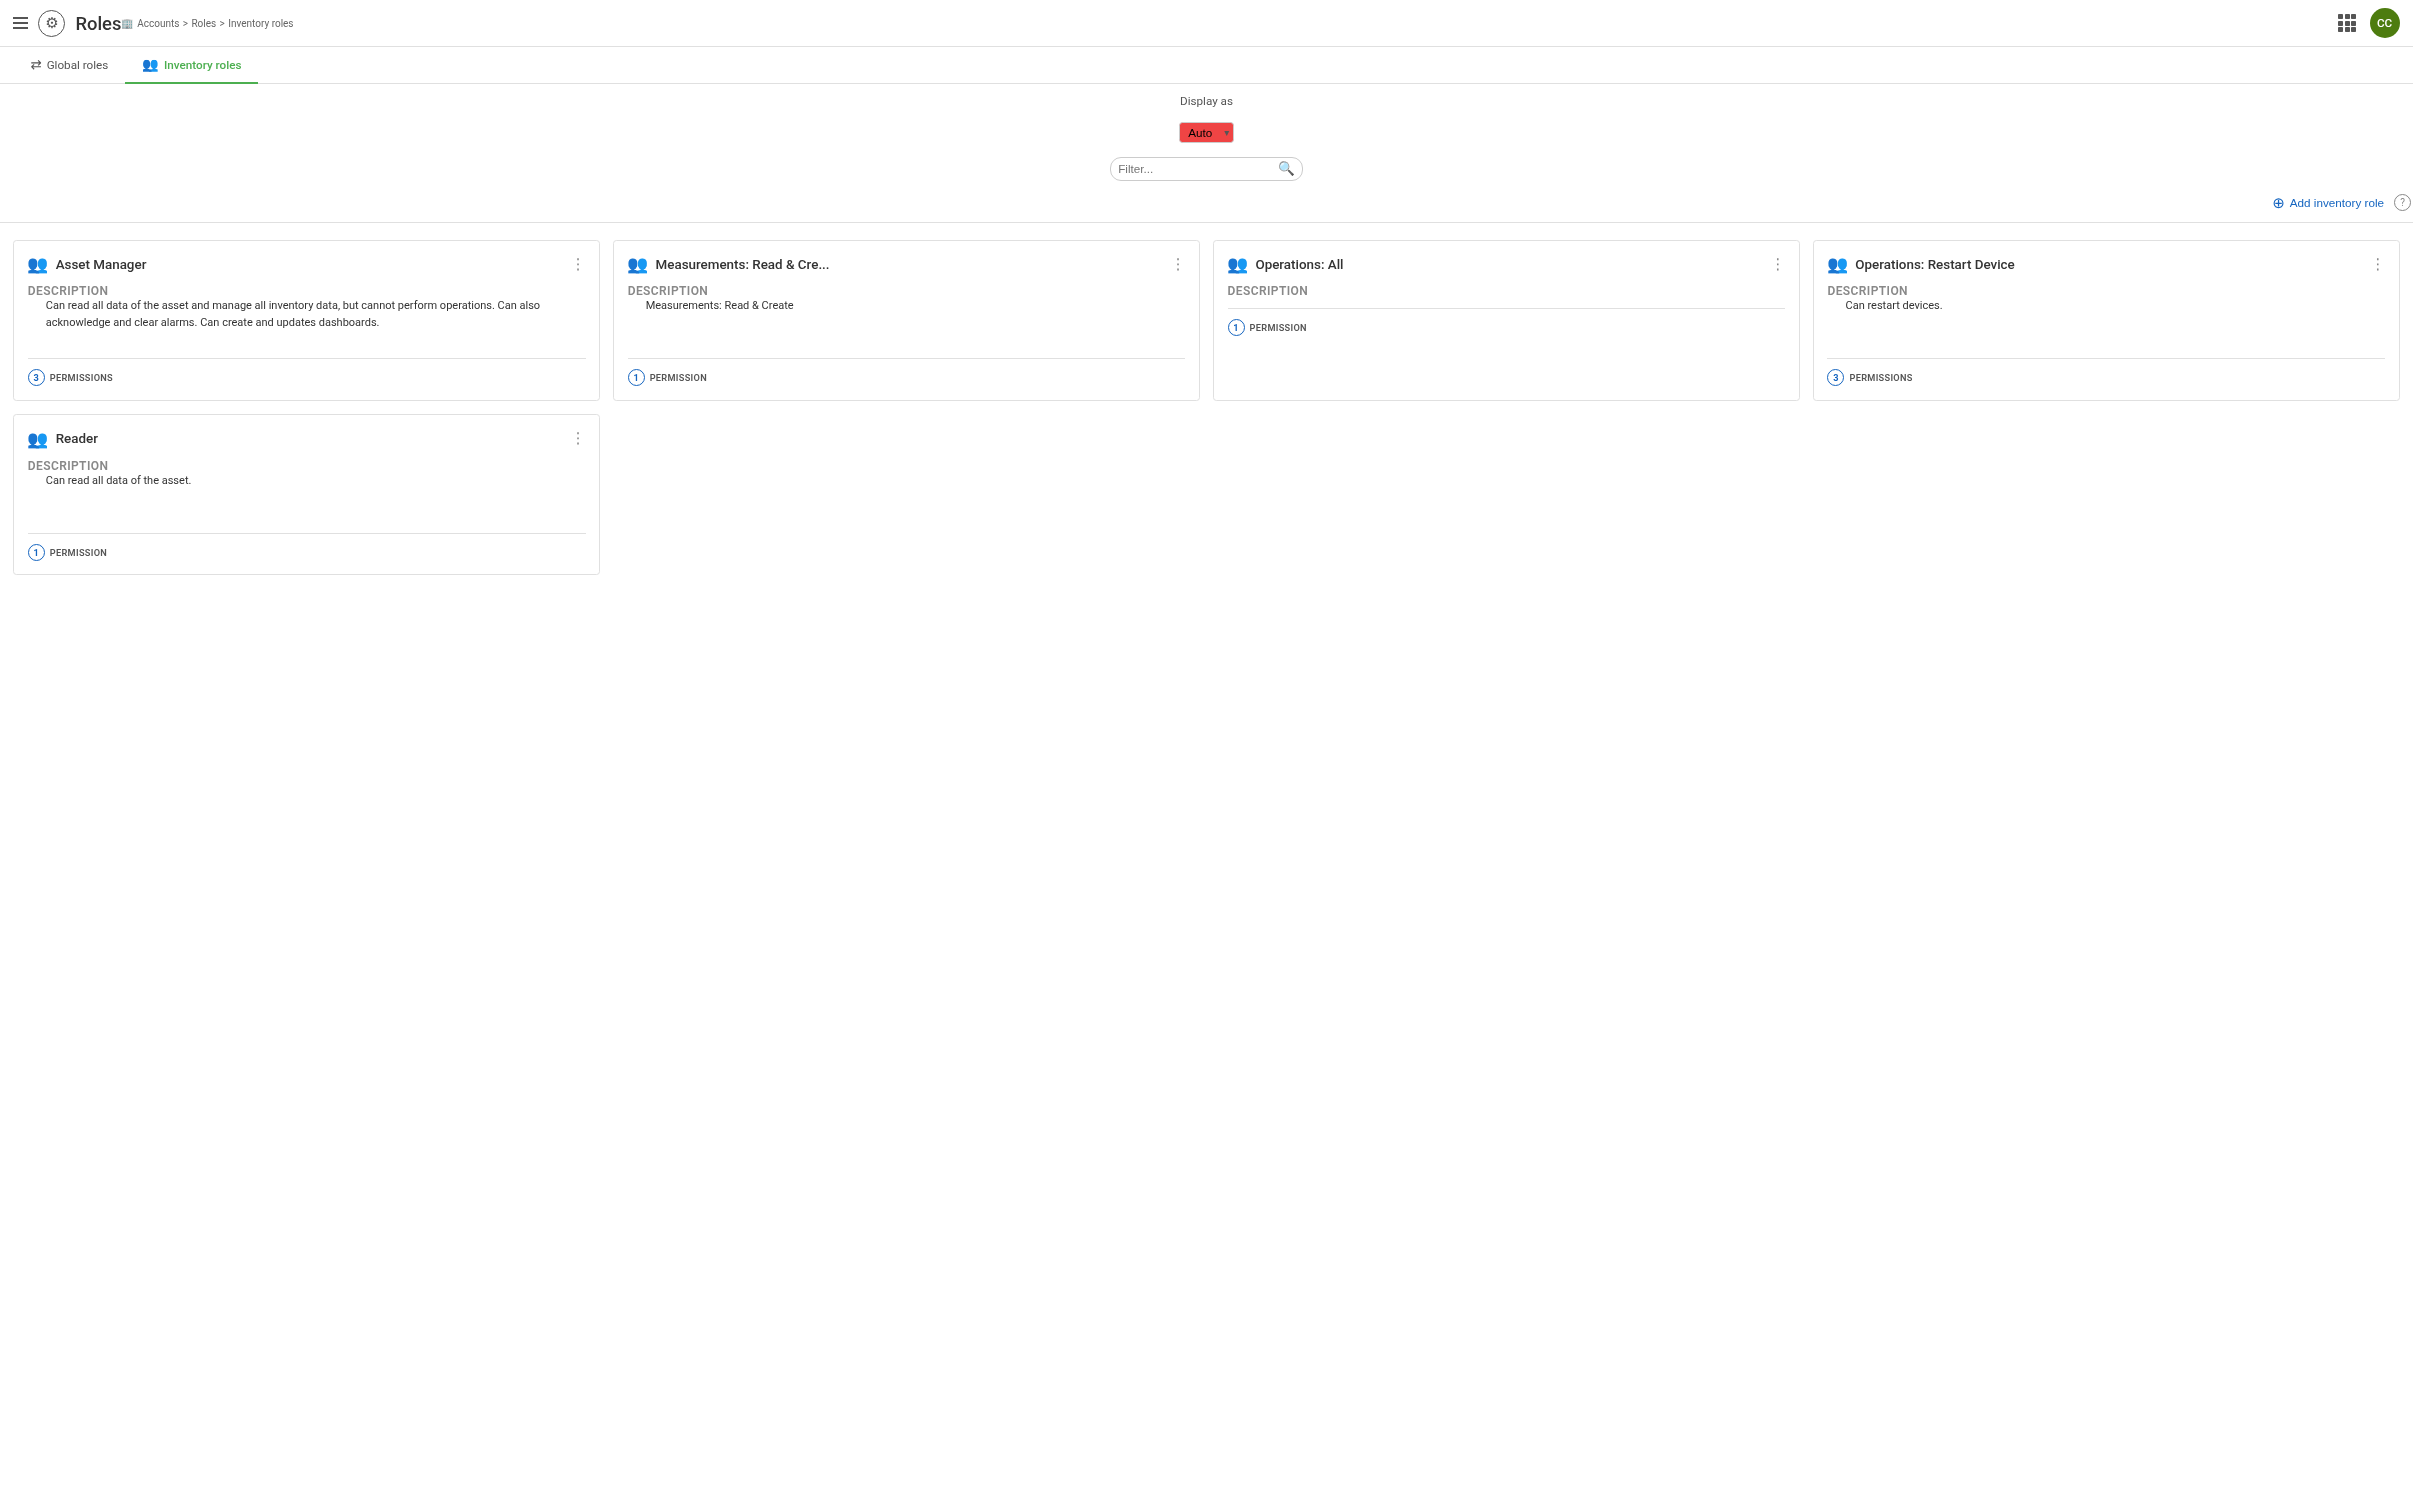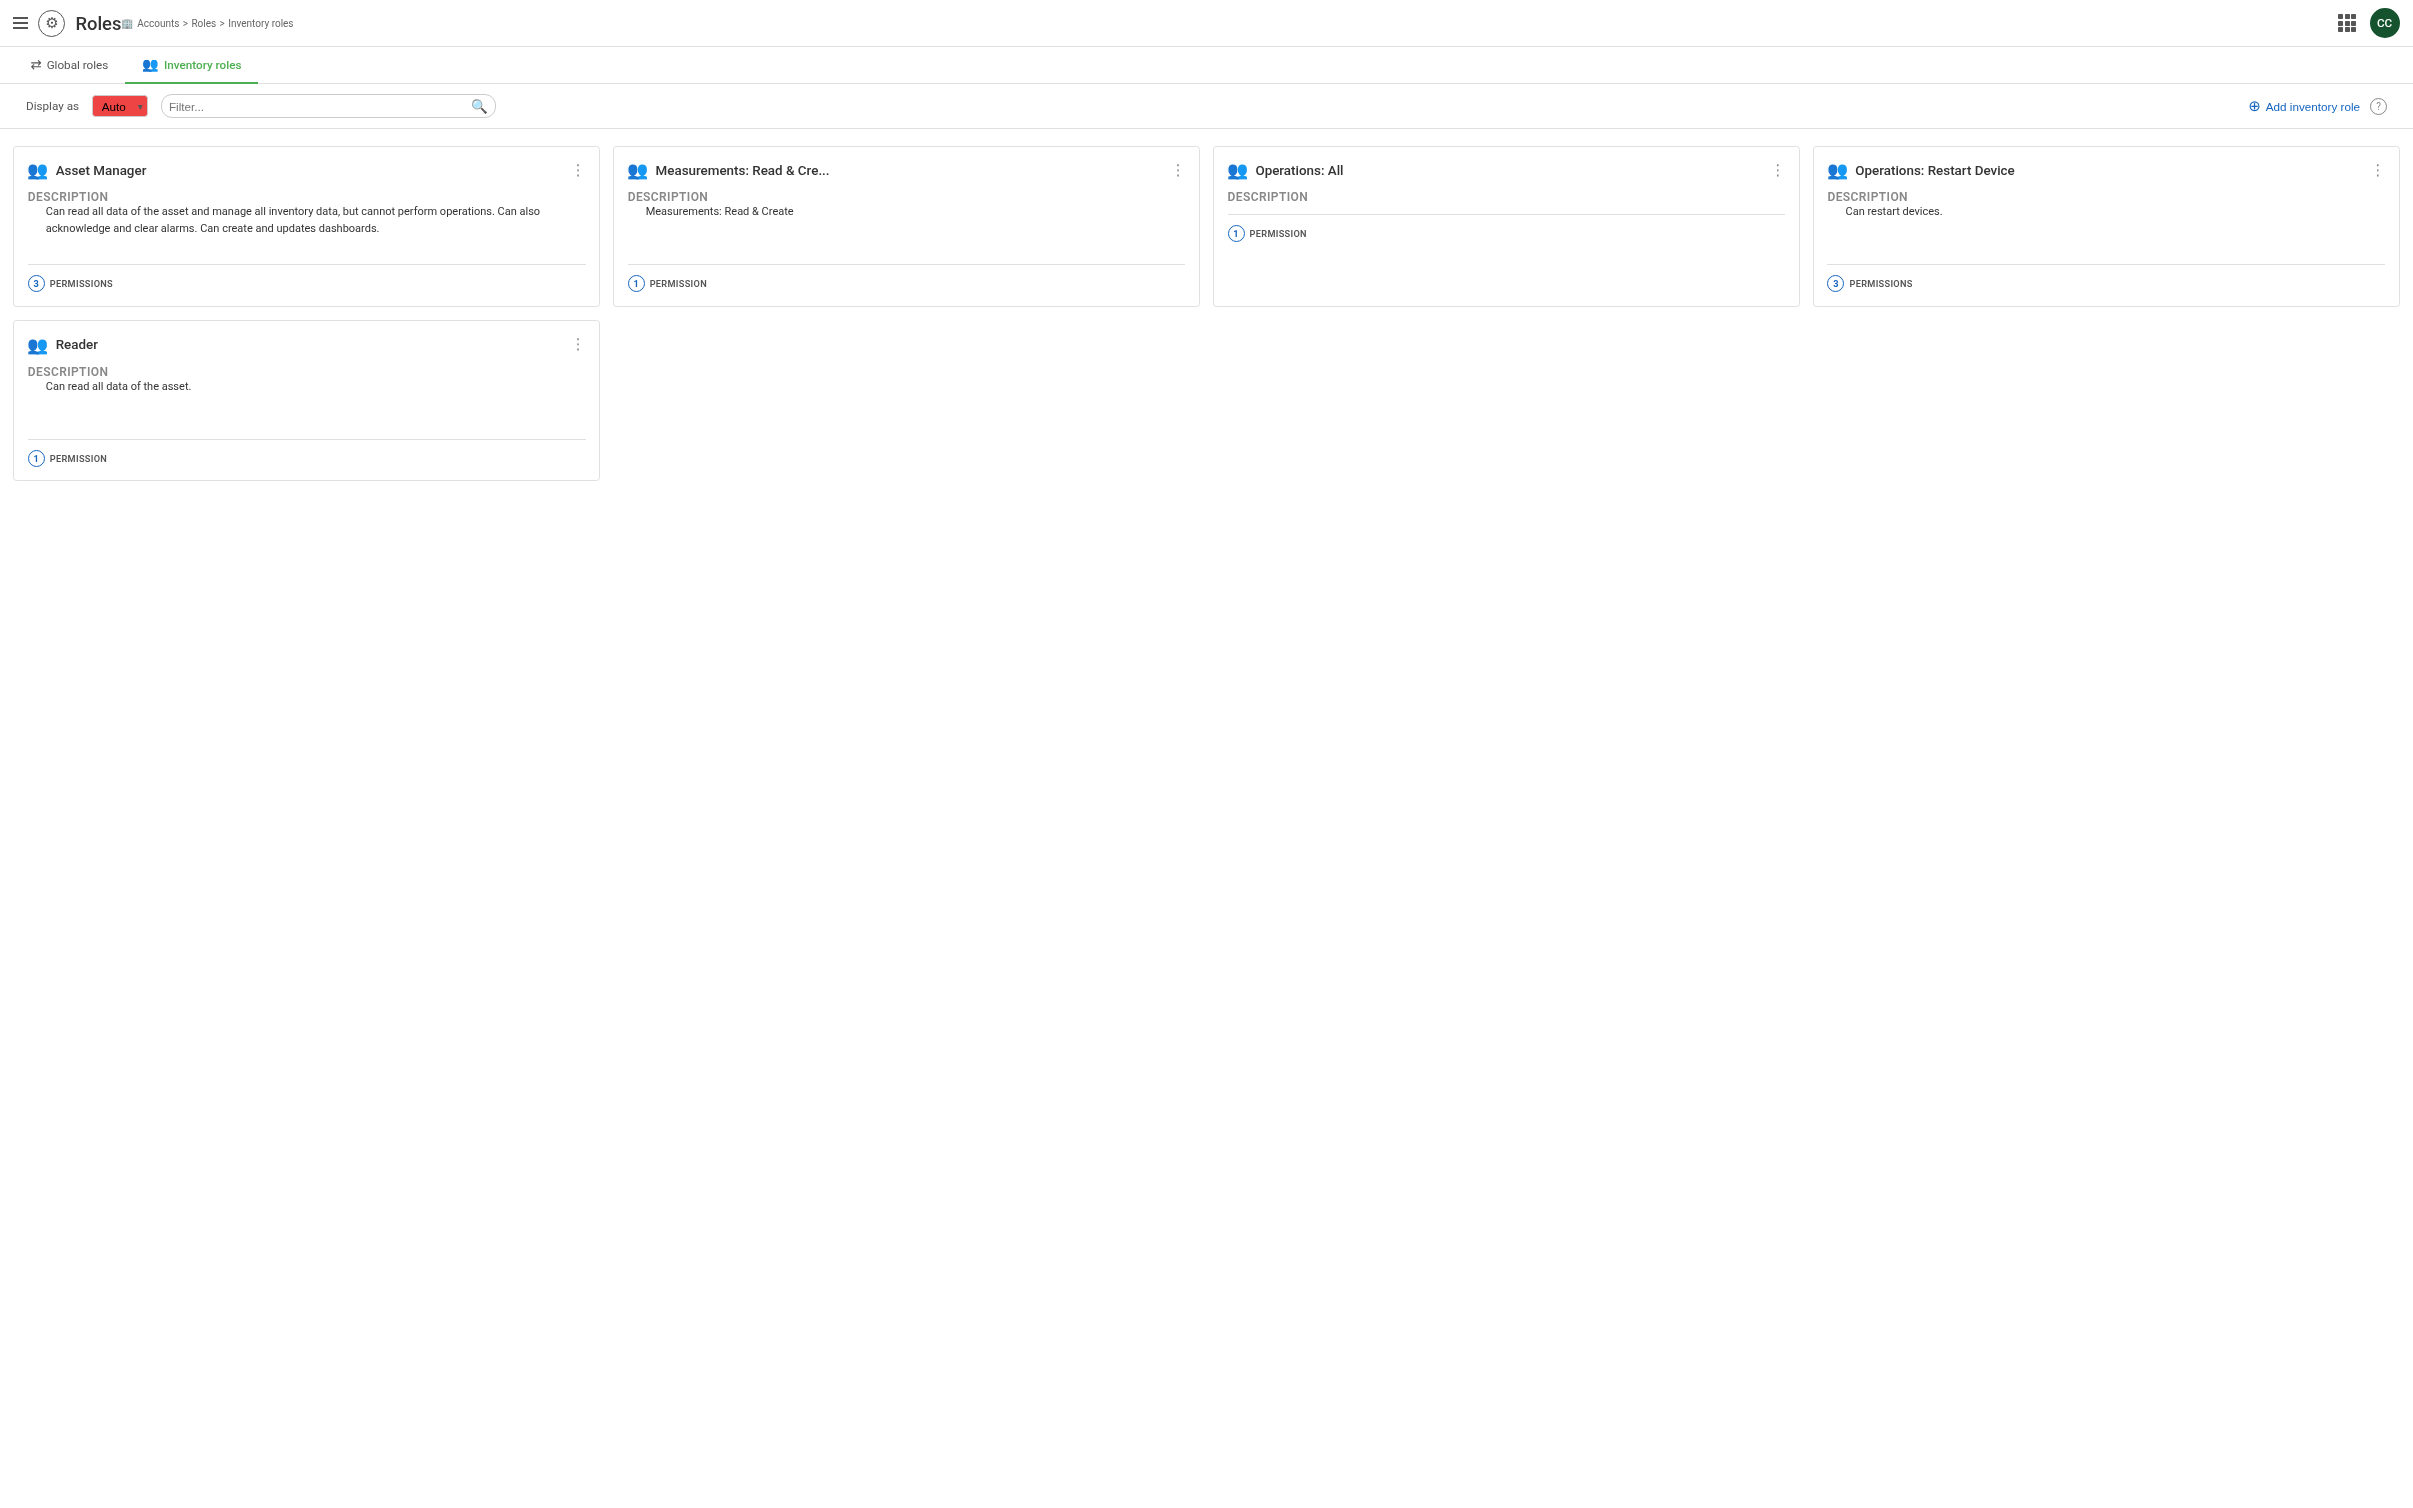--- a/index.html
+++ b/index.html
@@ -47,21 +47,21 @@
       grid-template-columns: repeat(3, 5px);
       grid-template-rows: repeat(3, 5px);
       gap: 1.7px;
     }
     .grid-icon span {
       display: block; width: 5px; height: 5px; background: #555; border-radius: 0.8px;
     }
     .avatar {
       width: 30px; height: 30px;
       border-radius: 50%;
-      background: #14532d;
+      background: #4d7c0f;
       display: flex; align-items: center; justify-content: center;
       color: #fff;
       font-weight: 500;
       font-size: 11.7px;
     }
 
     
     .tabs {
       display: flex;
       border-bottom: 0.8px solid #e0e0e0;
@@ -82,23 +82,24 @@
       color: #4caf50;
       border-bottom: 2.5px solid #4caf50;
       font-weight: 500;
     }
     .tab-icon { font-size: 13.4px; }
 
     
     .toolbar {
       display: flex;
       align-items: center;
-      padding: 10px 26px;
+      padding: 10px 2px;
       border-bottom: 0.8px solid #e0e0e0;
       gap: 13.4px;
+      flex-direction: column;
     }
     .display-as-label { color: #555; font-size: 11.7px; }
     .display-as-select {
       border: 0.8px solid #ccc;
       border-radius: 3.4px;
       padding: 3.4px 20px 3.4px 8.4px;
       font-size: 11.7px;
       appearance: none;
       background: #ef4444;
       cursor: pointer;

